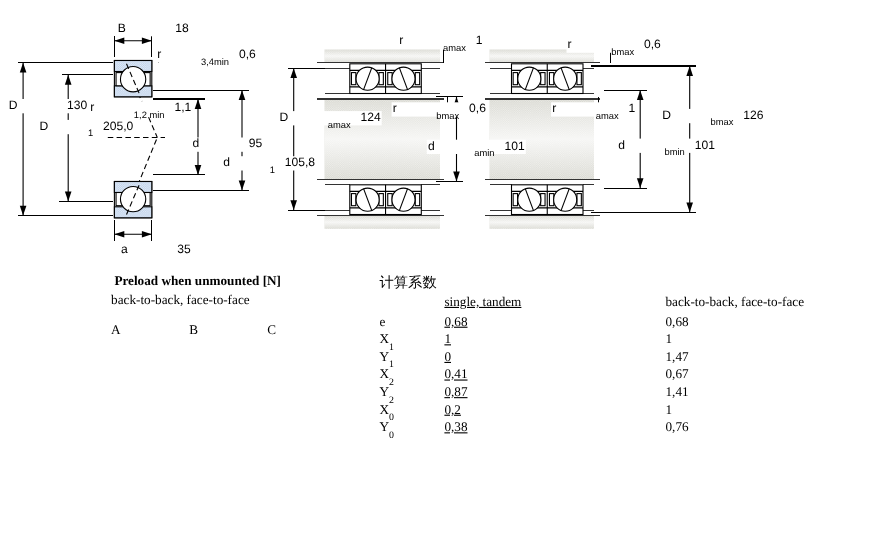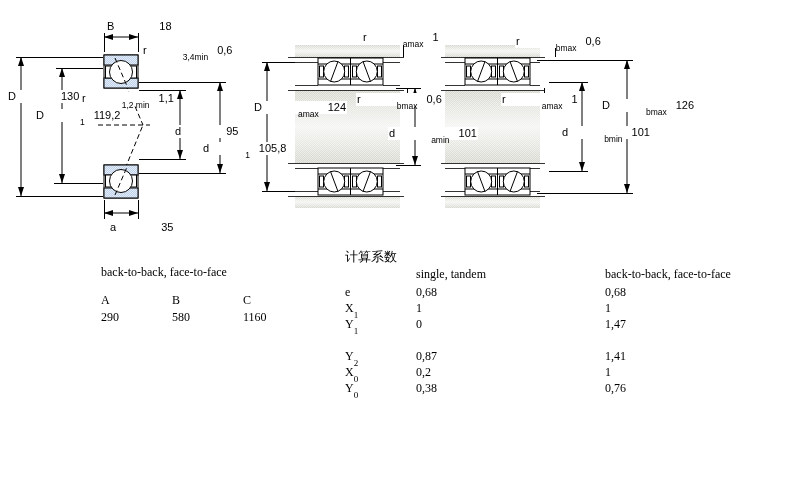--- a/index.html
+++ b/index.html
@@ -9,21 +9,21 @@
   
   .dim-label{position:absolute;background:#fff;white-space:nowrap;
              font:11px "Liberation Sans",sans-serif;line-height:13px;padding:0 1px;}
   .dim-label sub{font-size:8.5px;position:relative;top:3px;line-height:0;margin-left:36px;}
   .dim-label .val{margin-left:9px;}
   
   .tbl{position:absolute;font:12px "Liberation Serif",serif;white-space:nowrap;}
   .tbl.bold{font-weight:bold;}
   .row{position:absolute;left:0;width:800px;height:16px;}
   .c1{position:absolute;left:101px;} .c2{position:absolute;left:172px;} .c3{position:absolute;left:243px;}
-  .k{position:absolute;left:345px;} .v1{position:absolute;left:416px;} .v2{position:absolute;left:605px;}
+  .k{position:absolute;left:345px;} .v1{position:absolute;left:404px;text-decoration:underline;} .v2{position:absolute;left:605px;}
   .row sub,.k sub{font-size:9px;position:relative;top:3px;line-height:0;}
   .cjk{font-weight:normal;font-size:13px;}
 </style>
 </head>
 <body>
 
 <div class="page">
 
   <svg width="800" height="245" viewBox="0 0 800 245">
     <defs>
@@ -225,47 +225,43 @@
         <line x1="544" y1="88" x2="544" y2="95"></line>
       </g>
       <line x1="627" y1="60" x2="627" y2="193" marker-start="url(#arr)" marker-end="url(#arr)"></line>
       <line x1="582" y1="82" x2="582" y2="171" marker-start="url(#arr)" marker-end="url(#arr)"></line>
     </g>
   </svg>
 
   <div class="dim-label" style="left:106px;top:20px"><span>B</span><sub></sub><span class="val">18</span></div>
   <div class="dim-label" style="left:142px;top:44px"><span>r</span><sub>3,4min</sub><span class="val">0,6</span></div>
   <div class="dim-label" style="left:7px;top:90px"><span>D</span><sub></sub><span class="val">130</span></div>
-  <div class="dim-label" style="left:35px;top:109px"><span>D</span><sub>1</sub><span class="val">119,2</span></div>
+  <div class="dim-label" style="left:35px;top:109px"><span>D</span><sub>1</sub><span class="val">205,0</span></div>
   <div class="dim-label" style="left:81px;top:92px"><span>r</span><sub>1,2 min</sub><span class="val">1,1</span></div>
   <div class="dim-label" style="left:174px;top:125px"><span>d</span><sub></sub><span class="val">95</span></div>
   <div class="dim-label" style="left:202px;top:142px"><span>d</span><sub>1</sub><span class="val">105,8</span></div>
   <div class="dim-label" style="left:109px;top:221px"><span>a</span><sub></sub><span class="val">35</span></div>
 
   <div class="dim-label" style="left:362px;top:31px"><span>r</span><sub>amax</sub><span class="val">1</span></div>
   <div class="dim-label" style="left:356px;top:93px"><span>r</span><sub>bmax</sub><span class="val">0,6</span></div>
   <div class="dim-label" style="left:253px;top:101px"><span>D</span><sub>amax</sub><span class="val">124</span></div>
   <div class="dim-label" style="left:388px;top:127px"><span>d</span><sub>amin</sub><span class="val">101</span></div>
 
   <div class="dim-label" style="left:515px;top:35px"><span>r</span><sub>bmax</sub><span class="val">0,6</span></div>
   <div class="dim-label" style="left:501px;top:93px"><span>r</span><sub>amax</sub><span class="val">1</span></div>
   <div class="dim-label" style="left:601px;top:99px"><span>D</span><sub>bmax</sub><span class="val">126</span></div>
   <div class="dim-label" style="left:561px;top:126px"><span>d</span><sub>bmin</sub><span class="val">101</span></div>
 
+  <div class="tbl bold" style="left:104px;top:248px">Preload when unmounted [N]</div>
   <div class="tbl" style="left:101px;top:265px">back-to-back, face-to-face</div>
   <div class="tbl row" style="top:293px">
     <span class="c1">A</span>
     <span class="c2">B</span>
     <span class="c3">C</span>
   </div>
-  <div class="tbl row" style="top:310px">
-    <span class="c1">290</span>
-    <span class="c2">580</span>
-    <span class="c3">1160</span>
-  </div>
 
   <div class="tbl cjk" style="left:345px;top:248px">计算系数</div>
   <div class="tbl row" style="top:267px">
     <span class="v1">single, tandem</span>
     <span class="v2">back-to-back, face-to-face</span>
   </div>
   <div class="tbl row" style="top:285px">
     <span class="k"><span>e</span><sub></sub></span>
     <span class="v1">0,68</span>
     <span class="v2">0,68</span>
@@ -273,20 +269,25 @@
   <div class="tbl row" style="top:301px">
     <span class="k"><span>X</span><sub>1</sub></span>
     <span class="v1">1</span>
     <span class="v2">1</span>
   </div>
   <div class="tbl row" style="top:317px">
     <span class="k"><span>Y</span><sub>1</sub></span>
     <span class="v1">0</span>
     <span class="v2">1,47</span>
   </div>
+  <div class="tbl row" style="top:333px">
+    <span class="k"><span>X</span><sub>2</sub></span>
+    <span class="v1">0,41</span>
+    <span class="v2">0,67</span>
+  </div>
   <div class="tbl row" style="top:349px">
     <span class="k"><span>Y</span><sub>2</sub></span>
     <span class="v1">0,87</span>
     <span class="v2">1,41</span>
   </div>
   <div class="tbl row" style="top:365px">
     <span class="k"><span>X</span><sub>0</sub></span>
     <span class="v1">0,2</span>
     <span class="v2">1</span>
   </div>

